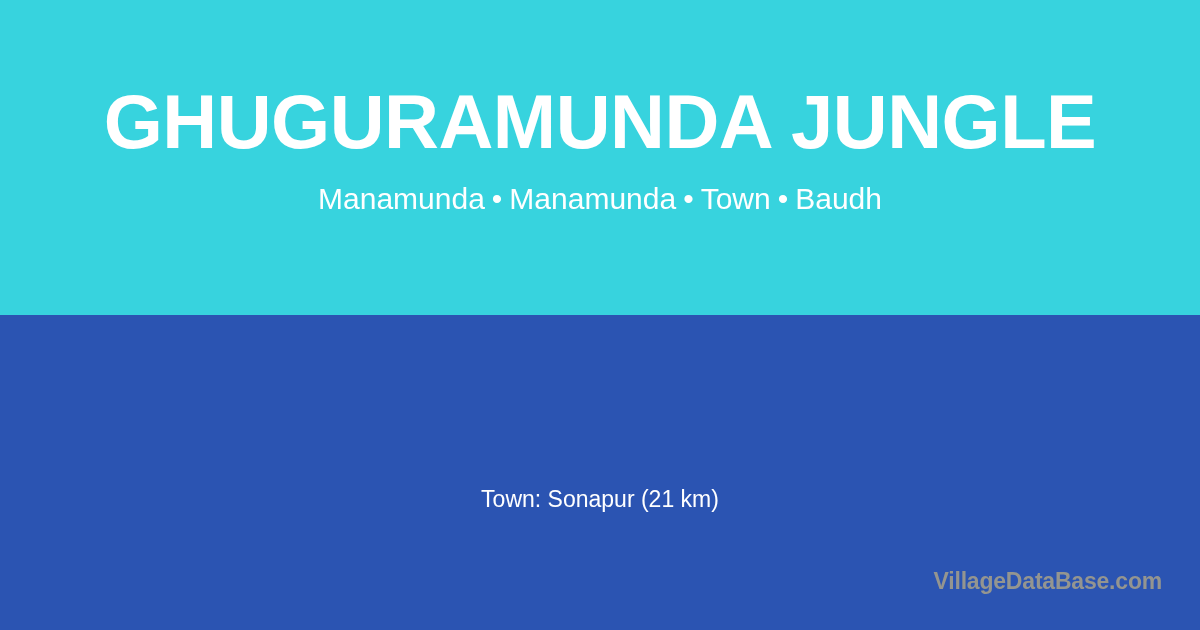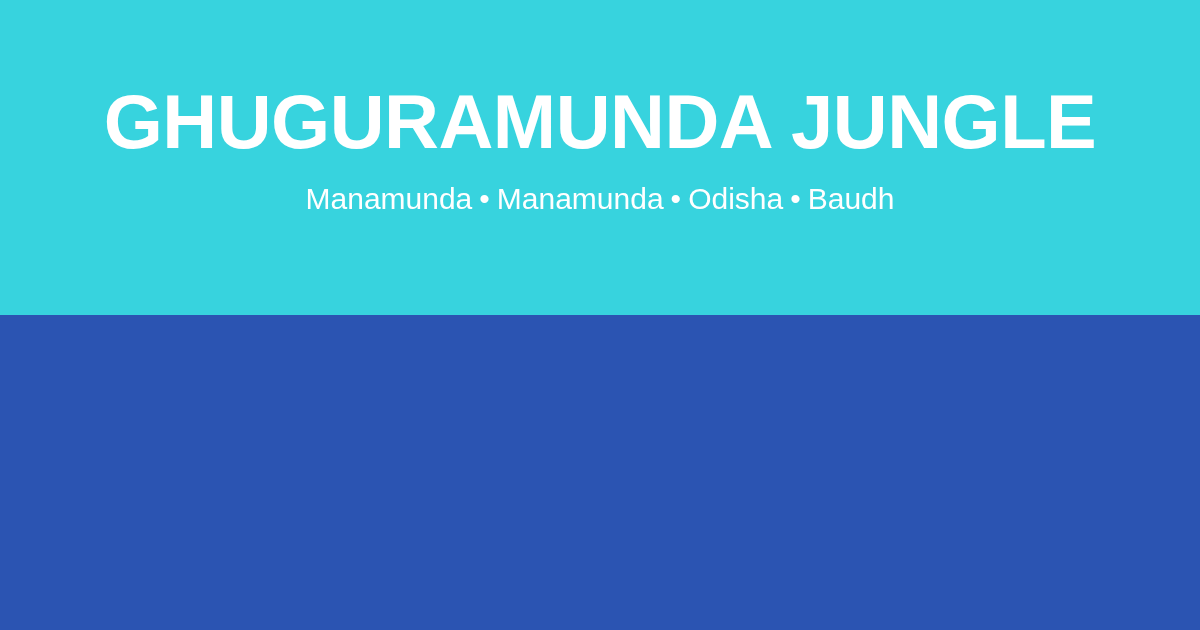--- a/index.html
+++ b/index.html
@@ -110,20 +110,22 @@
 </head>
 <body>
 
 <div class="card">
 
   <div class="band-top"></div>
 
   <div class="title">GHUGURAMUNDA JUNGLE</div>
 
   <div class="subtitle">
-    <span>Manamunda</span><span class="sep">•</span><span>Manamunda</span><span class="sep">•</span><span>Odisha</span><span class="sep">•</span><span>Baudh</span>
+    <span>Manamunda</span><span class="sep">•</span><span>Manamunda</span><span class="sep">•</span><span>Town</span><span class="sep">•</span><span>Baudh</span>
   </div>
 
   <div class="band-bottom"></div>
 
+  <div class="detail-line">Town: Sonapur (21 km)</div>
 
+  <div class="watermark">VillageDataBase.com</div>
 
 </div>
 
 </body></html>

